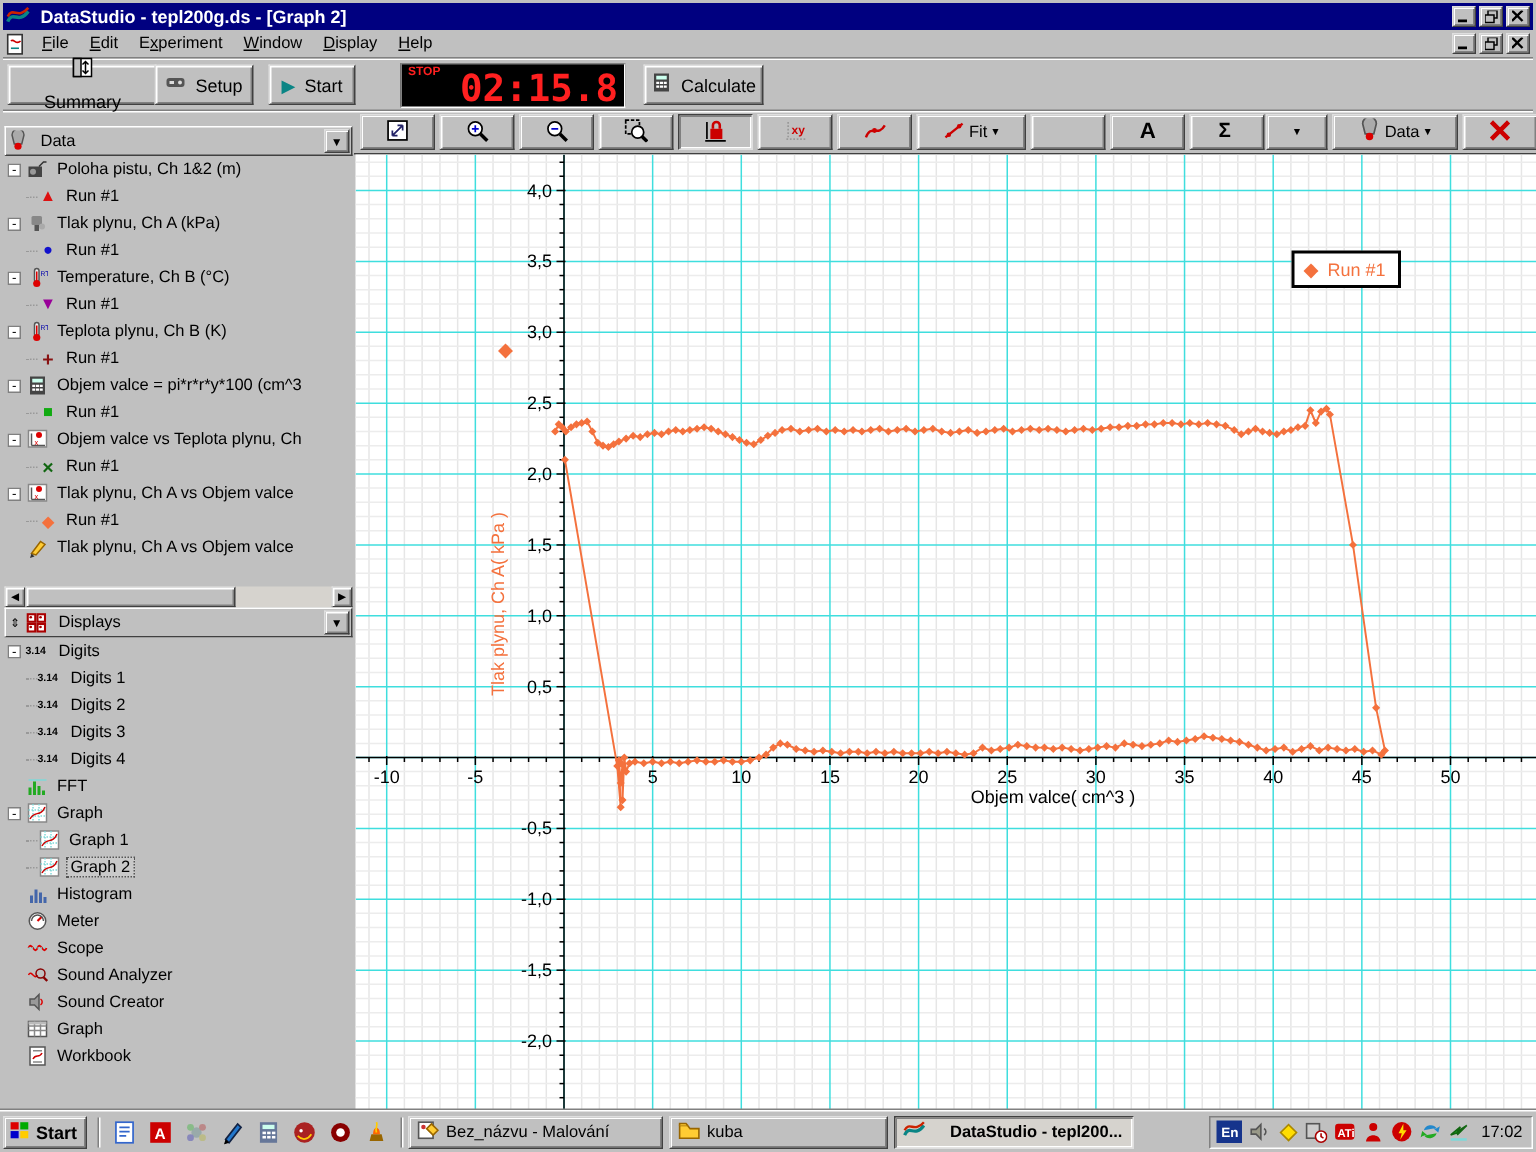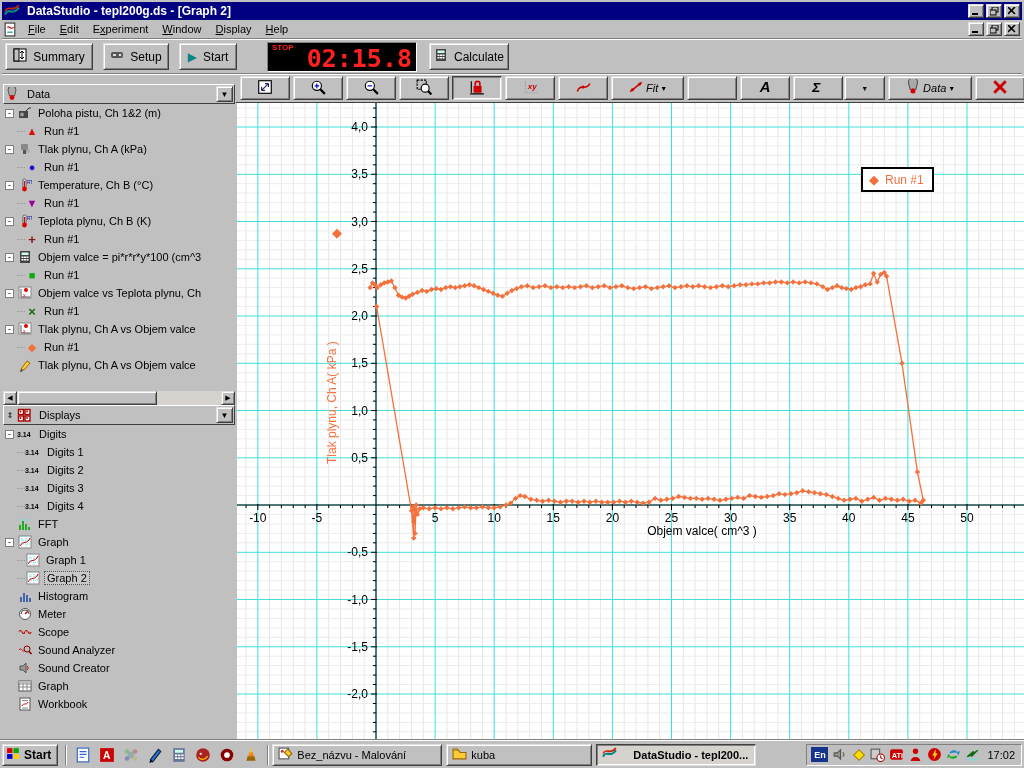--- a/index.html
+++ b/index.html
@@ -35,21 +35,21 @@
   .timerbox { position:absolute; left:265px; top:2px; width:150px; height:30px; background:#000;
               border:1px solid; border-color:#808080 #fff #fff #808080; }
   .timerbox .stop { position:absolute; left:4px; top:0; color:#ff2020; font-size:8px; font-weight:bold; }
   .timerbox .dig { position:absolute; right:4px; top:1px; color:#ff2020; font-size:25px; font-weight:bold;
                    font-family:"DejaVu Sans Mono",monospace; letter-spacing:0px; }
 
   
   .toolbar2 { left:2px; top:75px; width:1020px; height:28px; }
   .gtb { position:absolute; left:238px; top:1px; display:flex; align-items:flex-start; gap:3px; }
   .tbtn { height:24px; min-width:26px; display:flex; align-items:center; justify-content:center;
-          gap:2px; padding:0 16px; font-size:11px;font-style:italic; }
+          gap:2px; padding:0 16px; font-size:11px; }
   .tbtn.small-arrow { min-width:14px; }
   .darkline { left:236px; top:102px; width:788px; height:1px; background:#404040; }
 
   
   .sidebar { left:2px; top:84px; width:234px; height:654px; background:#c0c0c0; }
   .panelheader { position:absolute; left:1px; width:232px; height:20px; display:flex; align-items:center;
                  background:#c0c0c0; border:1px solid; border-color:#fff #404040 #404040 #fff; }
   .panelheader .ttl { font-weight:normal; margin-left:4px; flex:1; }
   .ddbtn { width:17px; height:16px; margin-right:1px; display:flex; align-items:center; justify-content:center;
            font-size:8px; }
@@ -148,21 +148,21 @@
       </span>
     <span class="winbtn raised">
         <svg width="8" height="8">
           <path d="M0 0 L7 7 M7 0 L0 7" stroke="#000" stroke-width="1.6"></path>
         </svg>
       </span>
   </span>
 </div>
 
 <div class="abs toolbar1">
-  <button class="bigbtn raised" style="left:3px; width:88px;">
+  <button class="bigbtn raised" style="left:3px; width:100px;flex-direction:column;">
     <span id="icoSummary"><svg width="14" height="14" viewBox="0 0 14 14">
           <rect x="1" y="1" width="12" height="12" fill="#fff" stroke="#000"></rect>
           <rect x="1" y="1" width="5" height="12" fill="#c0c0c0" stroke="#000"></rect>
           <path d="M9 3 l0 8 M7 5 l2 -2 2 2 M7 9 l2 2 2 -2" stroke="#000" fill="none"></path>
         </svg></span>
     <span>Summary</span>
   </button>
   <button class="bigbtn raised" style="left:101px; width:66px;">
     <span id="icoSetup"><svg width="14" height="14" viewBox="0 0 14 14">
           <rect x="1" y="4" width="12" height="6" rx="2" fill="#555"></rect>

